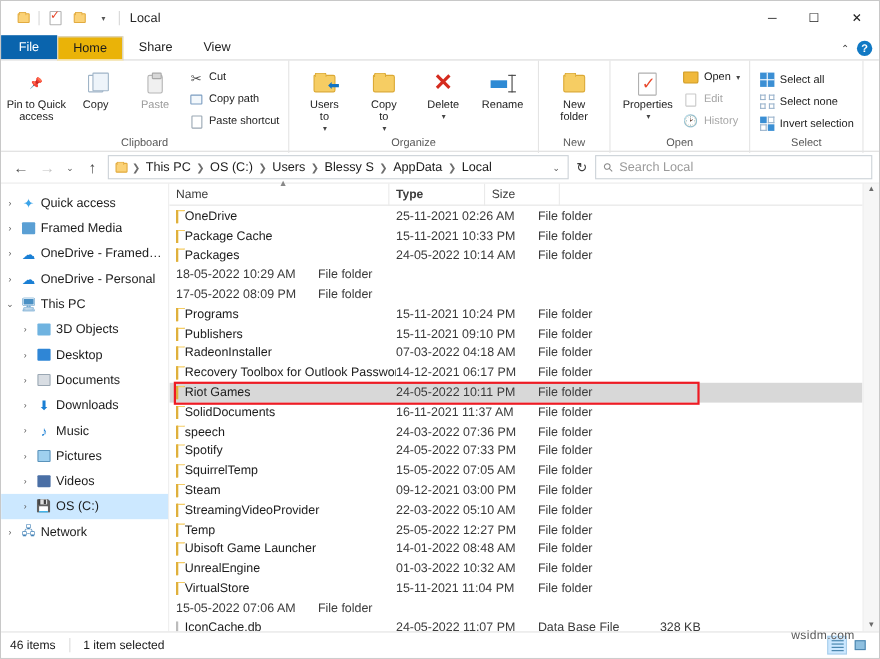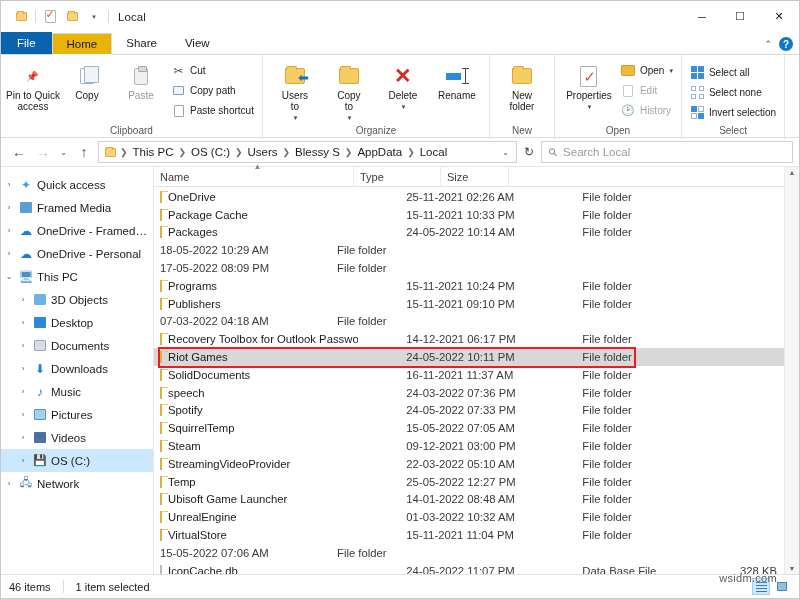--- a/index.html
+++ b/index.html
@@ -322,35 +322,34 @@
     flex: 0 0 auto;
   }
   .colhead .c {
     height: 20px; display: flex; align-items: center;
     padding-left: 6px;
     border-right: 1px solid #eaeaea;
     position: relative;
   }
   .c-name { width: 200px; }
   .c-date { width: 129px; }
-  .c-type { width: 87px; }
+  .c-type { width: 87px; font-weight: bold; }
   .c-size { width: 68px; }
   .sortmark {
     position: absolute; top: -5px; left: 50%;
     font-size: 8px; color: #888;
   }
   .rows {
     flex: 1 1 auto; overflow: hidden; position: relative;
     padding-top: 1px;
   }
   .row {
     height: 17.8px; display: flex; align-items: center;
     font-size: 11.3px; color: #1b1b1b;
     padding-left: 6px;
-    gap: 48px;
   }
   .row.sel { background: #d8d8d8; }
   .row .rn { width: 200px; display: flex; align-items: center; gap: 6px; overflow: hidden; white-space: nowrap; }
   .row .rd { width: 129px; color: #3a3a3a; }
   .row .rt { width: 87px; color: #3a3a3a; overflow: hidden; white-space: nowrap; }
   .row .rs { width: 68px; color: #3a3a3a; text-align: right; padding-right: 7px; }
   .f-ic {
     width: 11px; height: 9px; flex: 0 0 11px;
     background: #f6cd63; border: 1px solid #dfb03c; border-radius: 1px;
     position: relative;
@@ -814,20 +813,24 @@
           <div class="row">
             <span class="rn">
               <span><span class="f-ic"></span></span>
               <span>Publishers</span>
             </span>
             <span class="rd">15-11-2021 09:10 PM</span>
             <span class="rt">File folder</span>
             <span class="rs"></span>
           </div>
           <div class="row">
+            <span class="rn">
+              <span><span class="f-ic"></span></span>
+              <span>RadeonInstaller</span>
+            </span>
             <span class="rd">07-03-2022 04:18 AM</span>
             <span class="rt">File folder</span>
             <span class="rs"></span>
           </div>
           <div class="row">
             <span class="rn">
               <span><span class="f-ic"></span></span>
               <span>Recovery Toolbox for Outlook Password</span>
             </span>
             <span class="rd">14-12-2021 06:17 PM</span>

